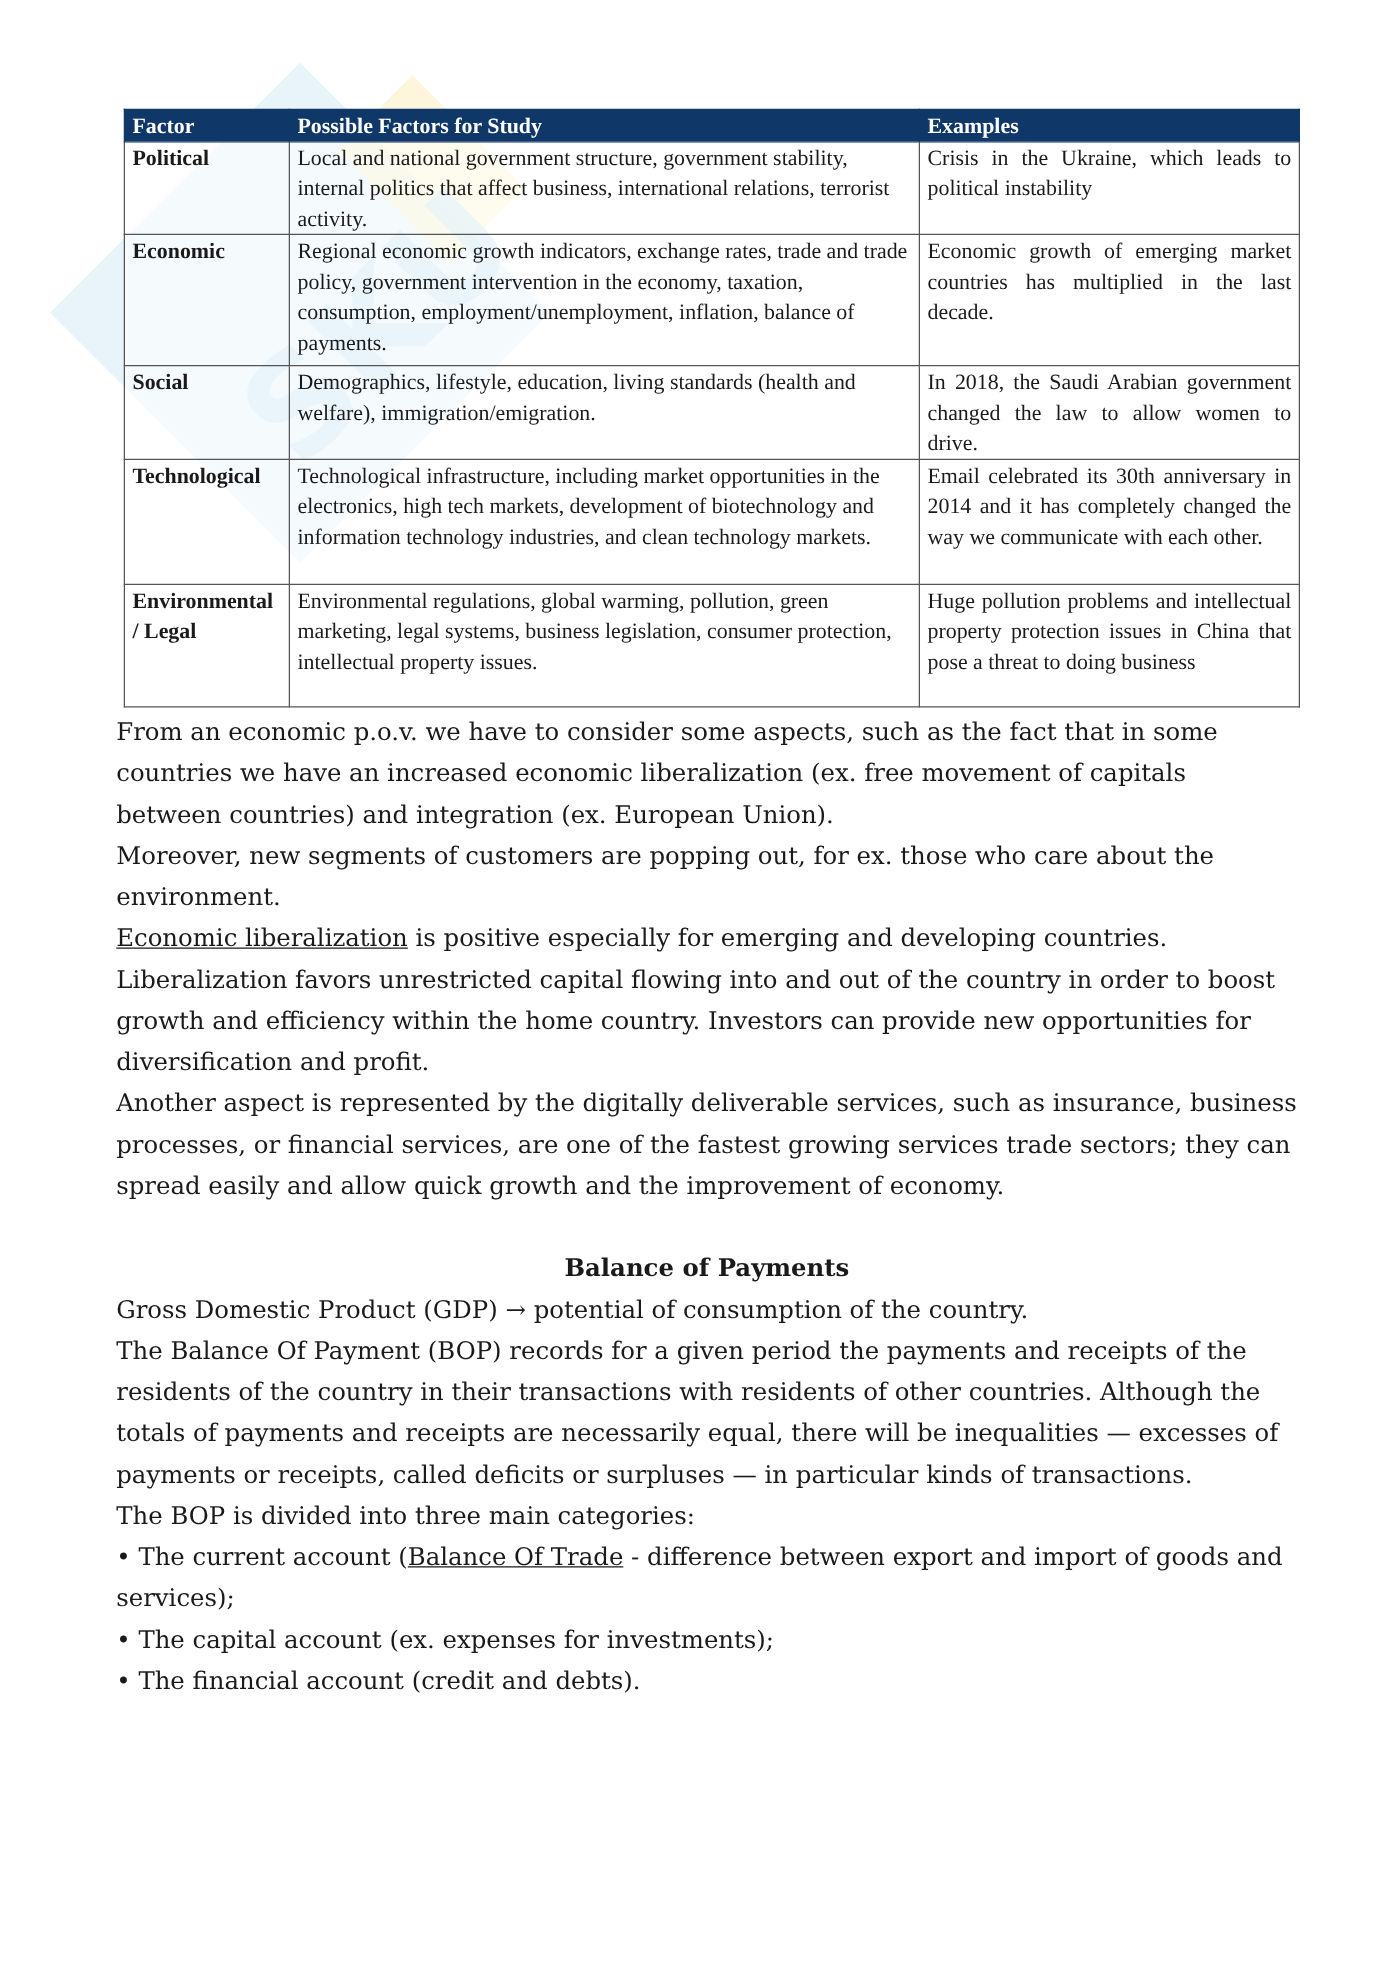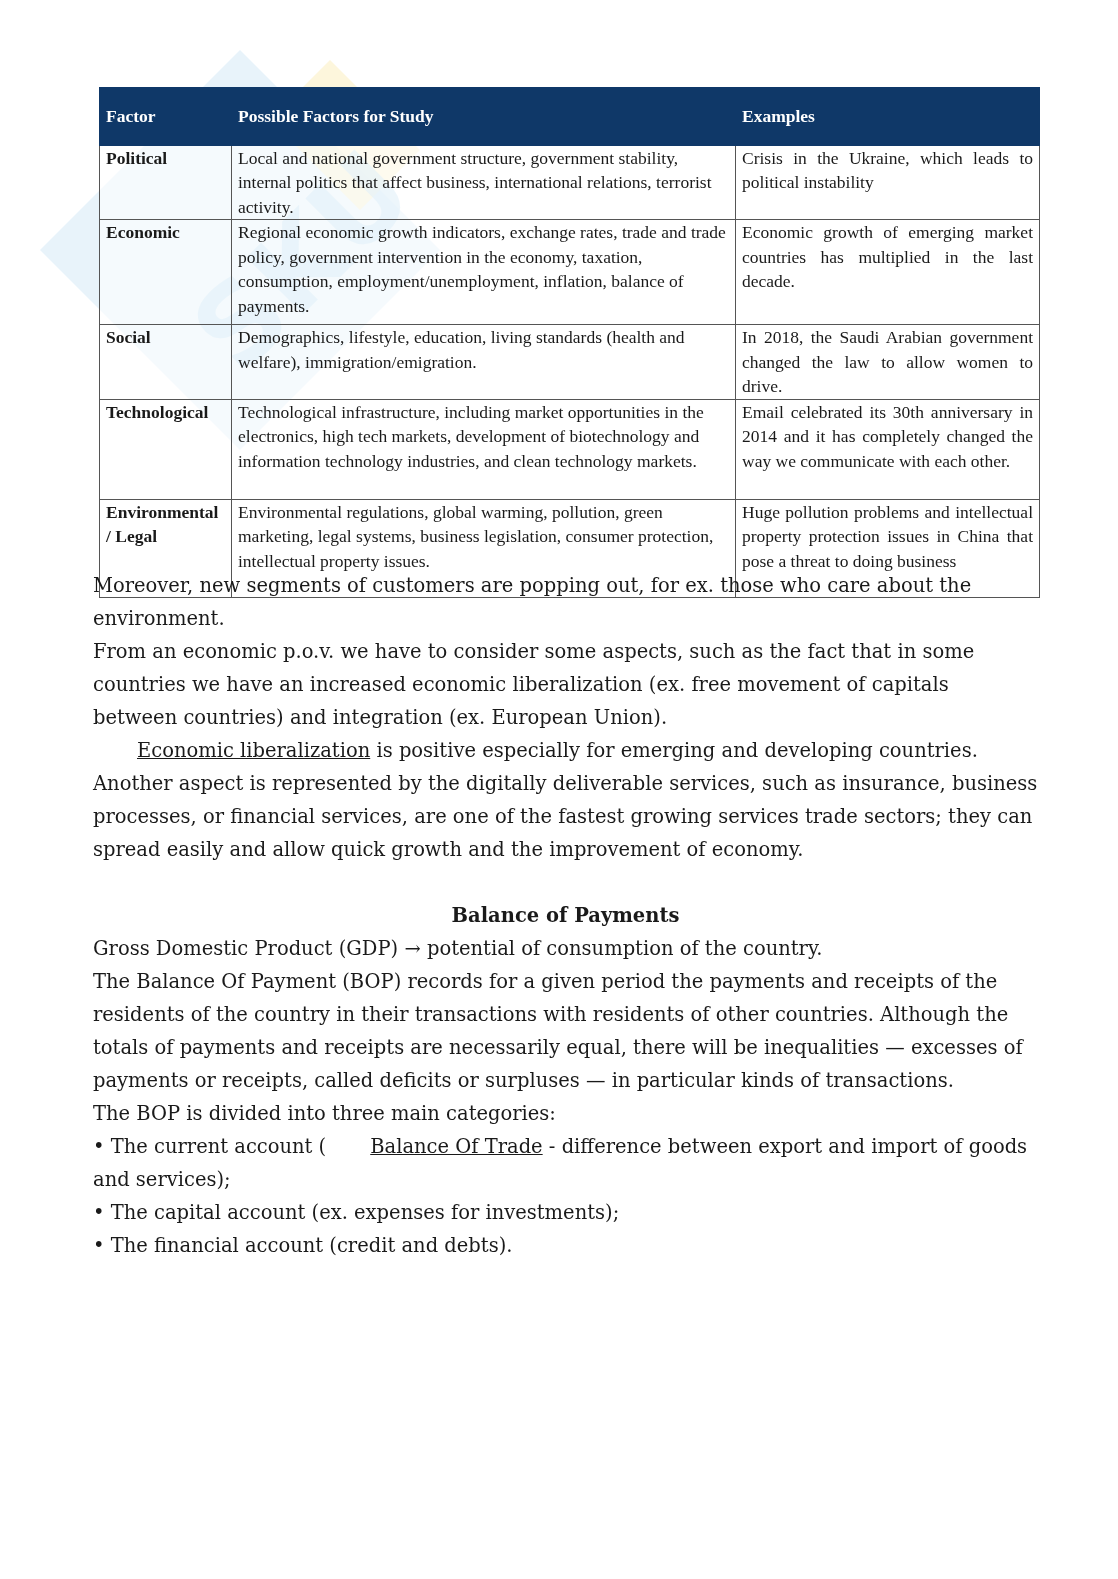--- a/index.html
+++ b/index.html
@@ -10,42 +10,42 @@
   }
   .page { position: absolute; left: 0; top: 0; width: 1118px; z-index: 1; }
 
   table.pest {
     position: absolute; left: 99px; top: 87px; width: 941px;
     border-collapse: collapse;
     font-family: "Liberation Serif", serif; font-size: 17.5px; line-height: 24.5px; color: #1a1a1a;
   }
   table.pest th {
     background: #0f3868; color: #ffffff; text-align: left; font-weight: bold;
-    padding: 16px 6px; height: 24px; border: 1px solid #0f3868; font-size: 17.5px;
+    padding: 0 6px; height: 24px; border: 1px solid #0f3868; font-size: 17.5px;
   }
   table.pest td {
     border: 1.5px solid #555; vertical-align: top; padding: 0 6px;
     background: rgba(255,255,255,0.55);
     margin-top: 12px;
   }
   table.pest td.factor { font-weight: bold; width: 119px; }
   table.pest td.study { width: 491px; }
   table.pest td.example { text-align: justify; text-align-last: left; }
   table.pest tr.r1 td { height: 73px; }
   table.pest tr.r2 td { height: 104px; }
   table.pest tr.r3 td { height: 72px; }
   table.pest tr.r4 td { height: 99px; }
   table.pest tr.r5 td { height: 97px; }
 
   .body-text {
     position: absolute; left: 93px; top: 569px; width: 945px;
     font-family: "DejaVu Serif", serif; font-size: 19.5px; line-height: 33px; color: #1a1a1a;
   }
   .body-text p { margin: 0; }
-  .u { text-decoration: underline; margin-left: 44px; }
+  .u { text-decoration: underline; }
   .heading { font-weight: bold; margin-top: 33px !important; text-align: center; }
   .spacer { height: 33px; }
 </style>
 </head>
 <body>
 
 <svg class="watermark" viewBox="0 0 420 420">
   <polygon points="210,10 410,210 210,410 10,210" fill="#d6eaf6" opacity="0.55"></polygon>
   <polygon points="300,20 390,110 330,170 240,80" fill="#fbf0c4" opacity="0.6"></polygon>
   <text x="120" y="300" font-family="DejaVu Sans, sans-serif" font-size="110" font-weight="bold" fill="#bfe0f3" opacity="0.6" transform="rotate(-45 210 210)">SKU</text>
@@ -83,23 +83,24 @@
       </tr>
       <tr class="r5">
         <td class="factor">Environmental / Legal</td>
         <td class="study">Environmental regulations, global warming, pollution, green marketing, legal systems, business legislation, consumer protection, intellectual property issues.</td>
         <td class="example">Huge pollution problems and intellectual property protection issues in China that pose a threat to doing business</td>
       </tr>
     </tbody>
   </table>
 
   <div class="body-text">
+    <p>From an economic p.o.v. we have to consider some aspects, such as the fact that in some countries we have an increased economic liberalization (ex. free movement of capitals between countries) and integration (ex. European Union).</p>
     <p>Moreover, new segments of customers are popping out, for ex. those who care about the environment.</p>
-    <p>From an economic p.o.v. we have to consider some aspects, such as the fact that in some countries we have an increased economic liberalization (ex. free movement of capitals between countries) and integration (ex. European Union).</p>
     <p><span class="u">Economic liberalization</span><span> is positive especially for emerging and developing countries.</span></p>
+    <p>Liberalization favors unrestricted capital flowing into and out of the country in order to boost growth and efficiency within the home country. Investors can provide new opportunities for diversification and profit.</p>
     <p>Another aspect is represented by the digitally deliverable services, such as insurance, business processes, or financial services, are one of the fastest growing services trade sectors; they can spread easily and allow quick growth and the improvement of economy.</p>
 
     <p class="heading">Balance of Payments</p>
     <p>Gross Domestic Product (GDP) → potential of consumption of the country.</p>
     <p>The Balance Of Payment (BOP) records for a given period the payments and receipts of the residents of the country in their transactions with residents of other countries. Although the totals of payments and receipts are necessarily equal, there will be inequalities — excesses of payments or receipts, called deficits or surpluses — in particular kinds of transactions.</p>
     <p>The BOP is divided into three main categories:</p>
     <p><span>• The current account (</span><span class="u">Balance Of Trade</span><span> - difference between export and import of goods and services);</span></p>
     <p>• The capital account (ex. expenses for investments);</p>
     <p>• The financial account (credit and debts).</p>
     <div class="spacer"></div>

